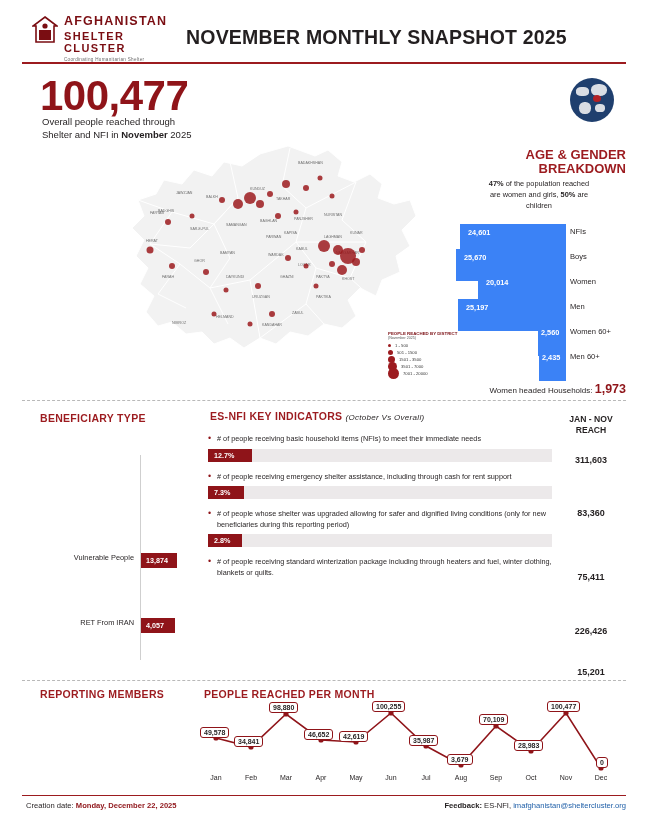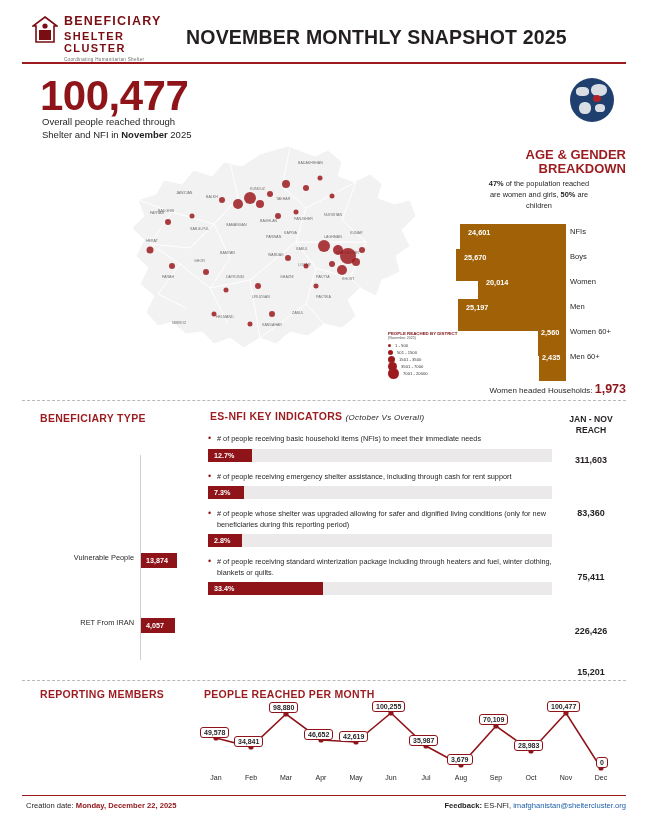--- a/index.html
+++ b/index.html
@@ -54,21 +54,21 @@
   .lg-dot { border-radius:50%; background:#9c1b1f; margin-right:4px; }
 
   
   .ag-title { position:absolute; left:452px; top:148px; width:174px; text-align:right;
               font-size:13px; font-weight:bold; color:#9c1b1f; line-height:14px; }
   .ag-desc { position:absolute; left:452px; top:178px; width:174px; text-align:center;
              font-size:7.4px; color:#231f20; line-height:11px; }
   .ag-desc b { font-weight:bold; }
   .ag-chart { position:absolute; left:448px; top:222px; width:178px; height:160px; }
   .ag-row { position:relative; height:25px; }
-  .ag-bar { position:absolute; right:60px; height:32px; background:#a16207; top:2px; }
+  .ag-bar { position:absolute; right:60px; height:32px; background:#3b82f6; top:2px; }
   .ag-val { position:absolute; top:4px; font-size:7.3px; color:#ffffff; font-weight:bold; }
   .ag-lab { position:absolute; right:0; top:5px; width:56px; font-size:7.6px; color:#231f20; }
   .whh { position:absolute; left:420px; top:382px; width:206px; text-align:right; font-size:8px; color:#231f20;}
   .whh b { font-size:12.5px; color:#8f1419; font-weight:bold; }
 
   
   .dash-div { position:absolute; left:22px; width:604px; height:0; border-top:1px dashed #b9b9b9; }
 
   
   .sec-title { font-size:10.5px; font-weight:bold; color:#9c1b1f; letter-spacing:0.3px; }
@@ -122,21 +122,21 @@
 <div class="page">
 
   <div class="header">
     <div class="logo-block">
       <svg class="logo-mark" viewBox="0 0 26 30">
         <path d="M13 1 L25 10 L22 10 L22 26 L4 26 L4 10 L1 10 Z" fill="none" stroke="#7a0d12" stroke-width="1.6"></path>
         <rect x="7" y="14" width="12" height="10" fill="#7a0d12"></rect>
         <circle cx="13" cy="10" r="2.6" fill="#7a0d12"></circle>
       </svg>
       <div class="logo-text">
-        <div class="logo-l1">BENEFICIARY</div>
+        <div class="logo-l1">AFGHANISTAN</div>
         <div class="logo-l2">SHELTER CLUSTER</div>
         <div class="logo-l3">Coordinating Humanitarian Shelter</div>
       </div>
     </div>
     <div class="main-title">NOVEMBER MONTHLY SNAPSHOT 2025</div>
   </div>
   <div class="hdr-rule"></div>
 
   <div class="hero-num">100,477</div>
   <div class="hero-sub">
@@ -371,25 +371,20 @@
     <div class="ind-item">
       <div class="ind-txt"># of people whose shelter was upgraded allowing for safer and dignified living conditions (only for new beneficiaries during this reporting period)</div>
       <div class="ind-track">
         <div class="ind-fill" style="width:34px">
           <span class="ind-pct">2.8%</span>
         </div>
       </div>
     </div>
     <div class="ind-item">
       <div class="ind-txt"># of people receiving standard winterization package including through heaters and fuel, winter clothing, blankets or quilts.</div>
-      <div class="ind-track">
-        <div class="ind-fill" style="width:115px">
-          <span class="ind-pct">33.4%</span>
-        </div>
-      </div>
     </div>
   </div>
 
   <div class="ind-reach" style="top:455px">311,603</div>
   <div class="ind-reach" style="top:508px">83,360</div>
   <div class="ind-reach" style="top:572px">75,411</div>
   <div class="ind-reach" style="top:626px">226,426</div>
   <div class="ind-reach" style="top:667px">15,201</div>
 
   <div class="dash-div" style="top:680px"></div>

